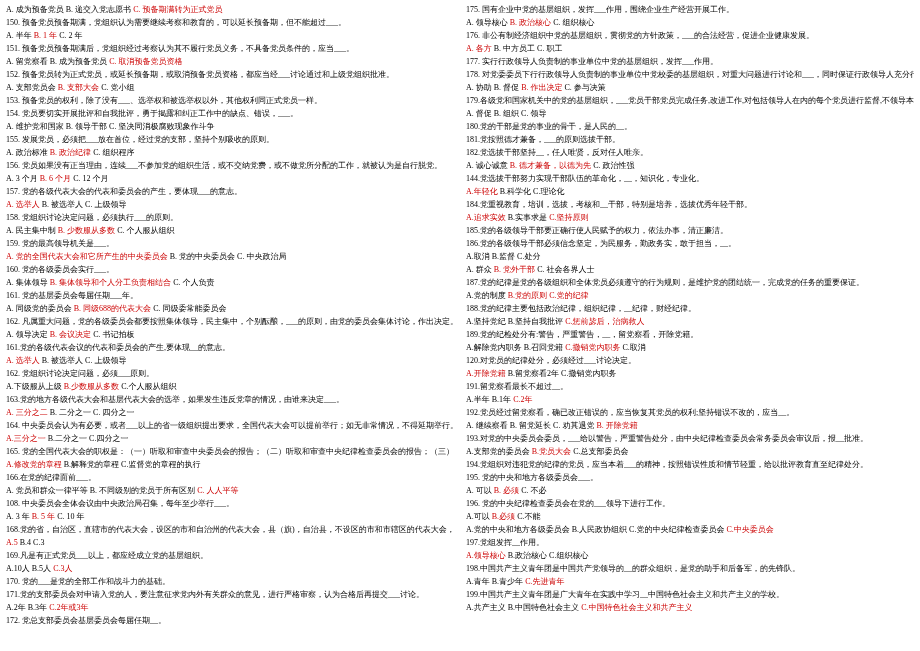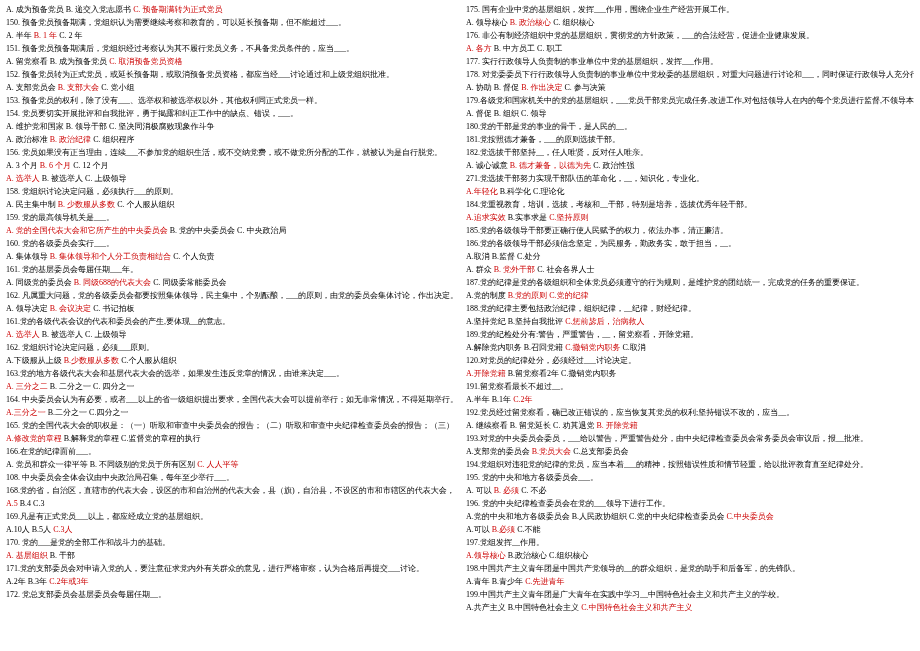--- a/index.html
+++ b/index.html
@@ -17,23 +17,25 @@
       <div class="line"><span>A. 成为预备党员    B. 递交入党志愿书    </span><span class="red">C. 预备期满转为正式党员</span></div>
       <div class="line"><span>150. 预备党员预备期满，党组织认为需要继续考察和教育的，可以延长预备期，但不能超过___。</span></div>
       <div class="line"><span>A. 半年    </span><span class="red">B. 1 年</span><span>    C. 2 年</span></div>
       <div class="line"><span>151. 预备党员预备期满后，党组织经过考察认为其不履行党员义务，不具备党员条件的，应当___。</span></div>
       <div class="line"><span>A. 留党察看    B. 成为预备党员    </span><span class="red">C. 取消预备党员资格</span></div>
       <div class="line"><span>152. 预备党员转为正式党员，或延长预备期，或取消预备党员资格，都应当经___讨论通过和上级党组织批准。</span></div>
       <div class="line"><span>A. 支部党员会    </span><span class="red">B. 支部大会</span><span>    C. 党小组</span></div>
       <div class="line"><span>153. 预备党员的权利，除了没有___、选举权和被选举权以外，其他权利同正式党员一样。</span></div>
       <div class="line"><span>154. 党员要切实开展批评和自我批评，勇于揭露和纠正工作中的缺点、错误，___。</span></div>
       <div class="line"><span>A. 维护党和国家    B. 领导干部    C. 坚决同消极腐败现象作斗争</span></div>
+      <div class="line"><span>155. 发展党员，必须把___放在首位，经过党的支部，坚持个别吸收的原则。</span></div>
       <div class="line"><span>A. 政治标准    </span><span class="red">B. 政治纪律</span><span>    C. 组织程序</span></div>
       <div class="line"><span>156. 党员如果没有正当理由，连续___不参加党的组织生活，或不交纳党费，或不做党所分配的工作，就被认为是自行脱党。</span></div>
       <div class="line"><span>A. 3 个月    </span><span class="red">B. 6 个月</span><span>    C. 12 个月</span></div>
+      <div class="line"><span>157. 党的各级代表大会的代表和委员会的产生，要体现___的意志。</span></div>
       <div class="line"><span class="red">A. 选举人</span><span>    B. 被选举人    C. 上级领导</span></div>
       <div class="line"><span>158. 党组织讨论决定问题，必须执行___的原则。</span></div>
       <div class="line"><span>A. 民主集中制    </span><span class="red">B. 少数服从多数</span><span>    C. 个人服从组织</span></div>
       <div class="line"><span>159. 党的最高领导机关是___。</span></div>
       <div class="line"><span class="red">A. 党的全国代表大会和它所产生的中央委员会</span><span>    B. 党的中央委员会    C. 中央政治局</span></div>
       <div class="line"><span>160. 党的各级委员会实行___。</span></div>
       <div class="line"><span>A. 集体领导    </span><span class="red">B. 集体领导和个人分工负责相结合</span><span>    C. 个人负责</span></div>
       <div class="line"><span>161. 党的基层委员会每届任期___年。</span></div>
       <div class="line"><span>A. 同级党的委员会    </span><span class="red">B. 同级688的代表大会</span><span>    C. 同级委常能委员会</span></div>
       <div class="line"><span>162. 凡属重大问题，党的各级委员会都要按照集体领导，民主集中，个别酝酿，___的原则，由党的委员会集体讨论，作出决定。</span></div>
@@ -44,45 +46,45 @@
       <div class="line"><span>A.下级服从上级    </span><span class="red">B.少数服从多数</span><span>  C.个人服从组织</span></div>
       <div class="line"><span>163.党的地方各级代表大会和基层代表大会的选举，如果发生违反党章的情况，由谁来决定___。</span></div>
       <div class="line"><span class="red">A. 三分之二</span><span>    B. 二分之一    C. 四分之一</span></div>
       <div class="line"><span>164. 中央委员会认为有必要，或者___以上的省一级组织提出要求，全国代表大会可以提前举行；如无非常情况，不得延期举行。</span></div>
       <div class="line"><span class="red">A.三分之一</span><span>   B.二分之一   C.四分之一</span></div>
       <div class="line"><span>165. 党的全国代表大会的职权是：（一）听取和审查中央委员会的报告；（二）听取和审查中央纪律检查委员会的报告；（三）讨论并决定党的重大问题；（四）___；（五）选举中央委员会；（六）选举中央纪律检查委员会。</span></div>
       <div class="line"><span class="red">A.修改党的章程</span><span>   B.解释党的章程   C.监督党的章程的执行</span></div>
       <div class="line"><span>166.在党的纪律面前___。</span></div>
       <div class="line"><span>A. 党员和群众一律平等    B. 不同级别的党员于所有区别    </span><span class="red">C. 人人平等</span></div>
       <div class="line"><span>108. 中央委员会全体会议由中央政治局召集，每年至少举行___。</span></div>
+      <div class="line"><span>A. 3 年    </span><span class="red">B. 5 年</span><span>    C. 10 年</span></div>
       <div class="line"><span>168.党的省，自治区，直辖市的代表大会，设区的市和自治州的代表大会，县（旗)，自治县，不设区的市和市辖区的代表大会，每__举行一次。</span></div>
       <div class="line"><span class="red">A.5</span><span>   B.4   C.3</span></div>
       <div class="line"><span>169.凡是有正式党员___以上，都应经成立党的基层组织。</span></div>
       <div class="line"><span>A.10人   B.5人   </span><span class="red">C.3人</span></div>
       <div class="line"><span>170. 党的___是党的全部工作和战斗力的基础。</span></div>
-      <div class="line"><span class="red">A. 基层组织</span><span>    B. 干部</span></div>
       <div class="line"><span>171.党的支部委员会对申请入党的人，要注意征求党内外有关群众的意见，进行严格审察，认为合格后再提交___讨论。</span></div>
       <div class="line"><span>A.2年   B.3年   </span><span class="red">C.2年或3年</span></div>
       <div class="line"><span>172. 党总支部委员会基层委员会每届任期__。</span></div>
     </div>
   <div class="col" id="col-right">
       <div class="line"><span>175. 国有企业中党的基层组织，发挥___作用，围绕企业生产经营开展工作。</span></div>
       <div class="line"><span>A. 领导核心    </span><span class="red">B. 政治核心</span><span>    C. 组织核心</span></div>
       <div class="line"><span>176. 非公有制经济组织中党的基层组织，贯彻党的方针政策，___的合法经营，促进企业健康发展。</span></div>
       <div class="line"><span class="red">A. 各方</span><span>    B. 中方员工    C. 职工</span></div>
       <div class="line"><span>177. 实行行政领导人负责制的事业单位中党的基层组织，发挥___作用。</span></div>
       <div class="line"><span>178. 对党委委员下行行政领导人负责制的事业单位中党校委的基层组织，对重大问题进行讨论和___，同时保证行政领导人充分行使自己的职权。</span></div>
       <div class="line"><span>A. 协助    B. 督促    </span><span class="red">B. 作出决定</span><span>    C. 参与决策</span></div>
       <div class="line"><span>179.各级党和国家机关中的党的基层组织，___党员干部党员完成任务,改进工作,对包括领导人在内的每个党员进行监督,不领导本单位的业务工作。</span></div>
       <div class="line"><span>A. 督促    B. 组织    C. 领导</span></div>
       <div class="line"><span>180.党的干部是党的事业的骨干，是人民的__。 </span></div>
       <div class="line"><span>181.党按照德才兼备，___的原则选拔干部。</span></div>
       <div class="line"><span>182.党选拔干部坚持__，任人唯贤，反对任人唯亲。</span></div>
       <div class="line"><span>A. 诚心诚意    </span><span class="red">B. 德才兼备，以德为先</span><span>    C. 政治性强</span></div>
-      <div class="line"><span>271.党选拔干部努力实现干部队伍的革命化，__，知识化，专业化。</span></div>
+      <div class="line"><span>144.党选拔干部努力实现干部队伍的革命化，__，知识化，专业化。</span></div>
       <div class="line"><span class="red">A.年轻化</span><span> B.科学化  C.理论化</span></div>
       <div class="line"><span>184.党重视教育，培训，选拔，考核和__干部，特别是培养，选拔优秀年轻干部。</span></div>
       <div class="line"><span class="red">A.追求实效</span><span>   B.实事求是   </span><span class="red">C.坚持原则</span></div>
       <div class="line"><span>185.党的各级领导干部要正确行使人民赋予的权力，依法办事，清正廉洁。</span></div>
       <div class="line"><span>186.党的各级领导干部必须信念坚定，为民服务，勤政务实，敢于担当，__。</span></div>
       <div class="line"><span>A.取消    B.监督    C.处分</span></div>
       <div class="line"><span>A. 群众    </span><span class="red">B. 党外干部</span><span>    C. 社会各界人士</span></div>
       <div class="line"><span>187.党的纪律是党的各级组织和全体党员必须遵守的行为规则，是维护党的团结统一，完成党的任务的重要保证。</span></div>
       <div class="line"><span>A.党的制度</span><span class="red"> B.党的原则</span><span>  </span><span class="red">C.党的纪律</span></div>
       <div class="line"><span>188.党的纪律主要包括政治纪律，组织纪律，__纪律，财经纪律。</span></div>
@@ -94,22 +96,22 @@
       <div class="line"><span>191.留党察看最长不超过__。</span></div>
       <div class="line"><span>A.半年   B.1年  </span><span class="red">C.2年</span></div>
       <div class="line"><span>192.党员经过留党察看，确已改正错误的，应当恢复其党员的权利;坚持错误不改的，应当__。</span></div>
       <div class="line"><span>A. 继续察看    B. 留党延长    C. 劝其退党    </span><span class="red">B. 开除党籍</span></div>
       <div class="line"><span>193.对党的中央委员会委员，___给以警告，严重警告处分，由中央纪律检查委员会常务委员会审议后，报__批准。</span></div>
       <div class="line"><span>A.支部党的委员会    </span><span class="red">B.党员大会</span><span>    C.总支部委员会</span></div>
       <div class="line"><span>194.党组织对违犯党的纪律的党员，应当本着___的精神，按照错误性质和情节轻重，给以批评教育直至纪律处分。</span></div>
       <div class="line"><span>195. 党的中央和地方各级委员会___。</span></div>
       <div class="line"><span>A. 可以    </span><span class="red">B. 必须</span><span>    C. 不必</span></div>
       <div class="line"><span>196. 党的中央纪律检查委员会在党的___领导下进行工作。</span></div>
+      <div class="line"><span>A.可以   </span><span class="red">B.必须</span><span>   C.不能</span></div>
       <div class="line"><span>A.党的中央和地方各级委员会   B.人民政协组织   C.党的中央纪律检查委员会    </span><span class="red">C.中央委员会</span></div>
-      <div class="line"><span>A.可以   </span><span class="red">B.必须</span><span>   C.不能</span></div>
       <div class="line"><span>197.党组发挥__作用。</span></div>
       <div class="line"><span class="red">A.领导核心</span><span>   B.政治核心   C.组织核心</span></div>
       <div class="line"><span>198.中国共产主义青年团是中国共产党领导的__的群众组织，是党的助手和后备军，的先锋队。</span></div>
       <div class="line"><span>A.青年   B.青少年   </span><span class="red">C.先进青年</span></div>
       <div class="line"><span>199.中国共产主义青年团是广大青年在实践中学习__中国特色社会主义和共产主义的学校。</span></div>
       <div class="line"><span>A.共产主义   B.中国特色社会主义   </span><span class="red">C.中国特色社会主义和共产主义</span></div>
     </div>
 </div>
 
 </body></html>

